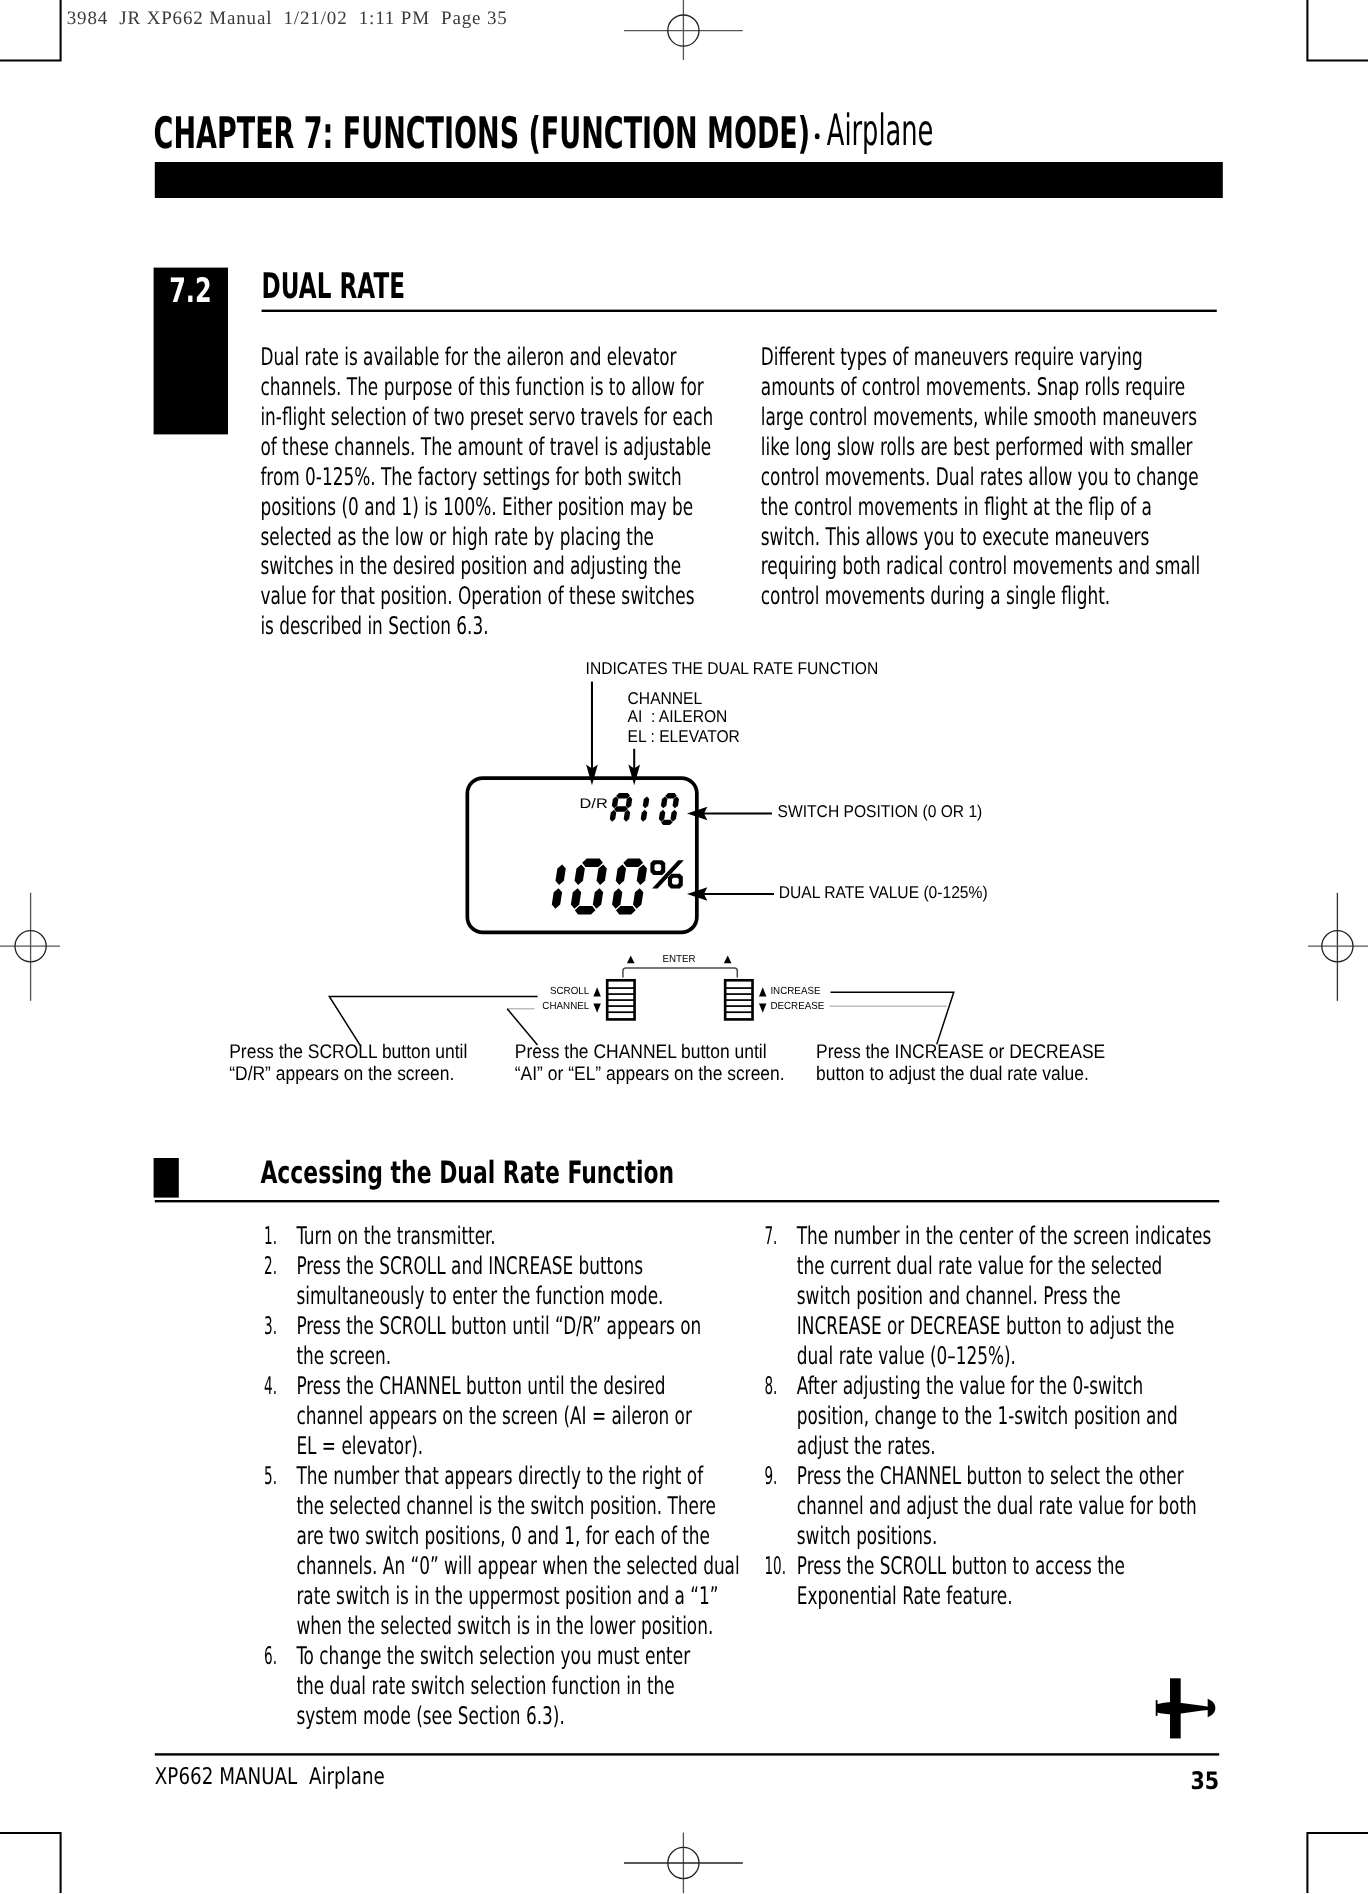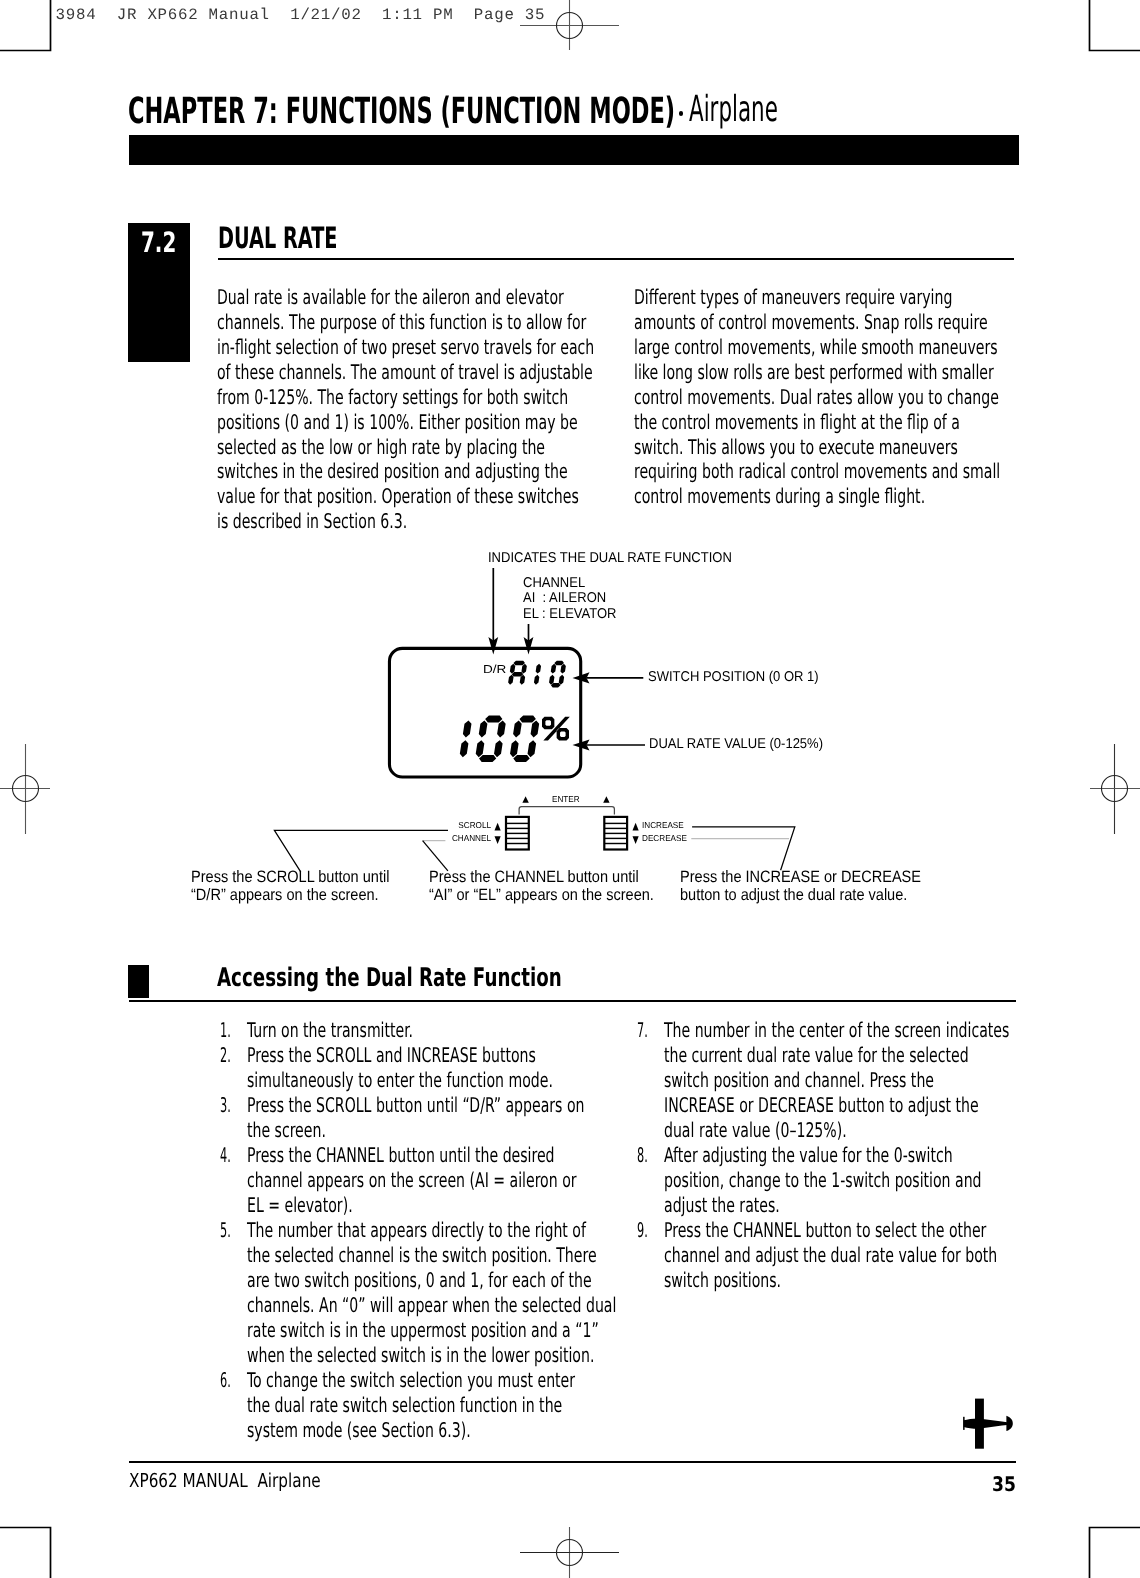--- a/index.html
+++ b/index.html
@@ -5,21 +5,21 @@
 <style>
   html,body{margin:0;padding:0;background:#fff;}
   *{-webkit-font-smoothing:antialiased;}
   body{width:1140px;height:1578px;position:relative;overflow:hidden;
        font-family:"DejaVu Sans",sans-serif;color:#000;
        -webkit-font-smoothing:antialiased;text-rendering:geometricPrecision;}
   .page{position:absolute;left:0;top:0;width:1140px;height:1578px;background:#fff;}
   svg{display:block;}
 
   
-  .phdr{position:absolute;left:55.6px;top:7.6px;font-family:Liberation Mono, monospace;
+  .phdr{position:absolute;left:55.6px;top:7.6px;font-family:Liberation Serif, serif;
         font-size:15.8px;letter-spacing:0.72px;color:#3a3a3a;white-space:pre;line-height:1;}
 
   
   .marks{position:absolute;left:0;top:0;width:1140px;height:1578px;pointer-events:none;}
 
   
   .chapwrap{position:absolute;left:128px;top:96.8px;white-space:nowrap;height:27px;}
   .chapbold{font-weight:bold;font-size:36.2px;display:inline-block;
             transform:scaleX(0.622);transform-origin:left top;
             position:absolute;left:0;top:-7.7px;}
@@ -329,20 +329,27 @@
         </span>
       </div>
       <div class="step">
         <span class="stepn">9.</span>
         <span class="stept">
           <div class="ln">Press the CHANNEL button to select the other</div>
           <div class="ln">channel and adjust the dual rate  value for both</div>
           <div class="ln">switch positions.</div>
         </span>
       </div>
+      <div class="step">
+        <span class="stepn">10.</span>
+        <span class="stept">
+          <div class="ln">Press the SCROLL button to access the</div>
+          <div class="ln">Exponential Rate feature.</div>
+        </span>
+      </div>
     </div>
 
   <svg class="planeicon" width="56" height="56" viewBox="958 1394 56 56" style="left:958px;top:1394px;">
     <g fill="#000">
       <rect x="975.0" y="1398.6" width="8.9" height="50.1"></rect>
       <rect x="963.1" y="1416.8" width="1.5" height="13.1"></rect>
       <path d="M963.7,1420.3 C967.6,1419.2 972,1418.6 978.5,1418.4
                L1002.0,1421.4 L1007.0,1422.2 L1007.0,1424.9 L1002.0,1425.5
                L978.5,1428.8 C972,1428.6 967.6,1428.0 963.7,1426.9 Z"></path>
       <path d="M1006.4,1415.7 C1011.2,1417.6 1012.8,1420.7 1012.8,1423.4

